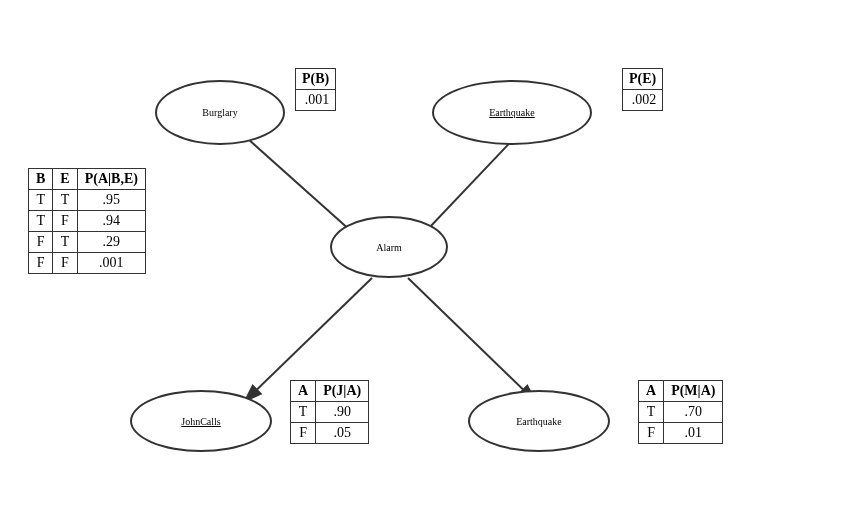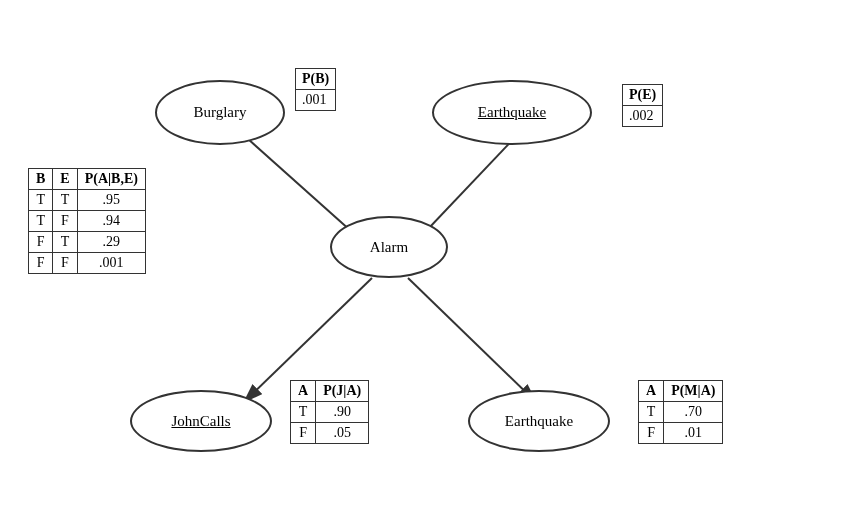--- a/index.html
+++ b/index.html
@@ -20,32 +20,32 @@
       pointer-events: none;
     }
     .node-ellipse {
       position: absolute;
       border: 2px solid #333;
       border-radius: 50%;
       background: #fff;
       display: flex;
       align-items: center;
       justify-content: center;
-      font-size: 15px;
+      font-size: 10px;
     }
     .prob-table {
       position: absolute;
       border-collapse: collapse;
       background: #fff;
       font-size: 14px;
     }
     .prob-table td, .prob-table th {
       border: 1.5px solid #333;
       padding: 2px 6px;
-      text-align: left;
+      text-align: right;
     }
     .prob-table th {
       font-weight: bold;
     }
     
     .cpt-table {
       position: absolute;
       border-collapse: collapse;
       background: #fff;
       font-size: 14px;
@@ -103,21 +103,21 @@
   <tbody>
       <tr>
         <th>P(B)</th>
       </tr>
   <tr>
         <td>.001</td>
       </tr>
 </tbody>
   </table>
 
-<table class="prob-table" style="left:622px; top:84px;padding-left:16px;">
+<table class="prob-table" style="left:622px; top:68px;padding-left:16px;">
   <tbody>
       <tr>
         <th>P(E)</th>
       </tr>
   <tr>
         <td>.002</td>
       </tr>
 </tbody>
   </table>
 

